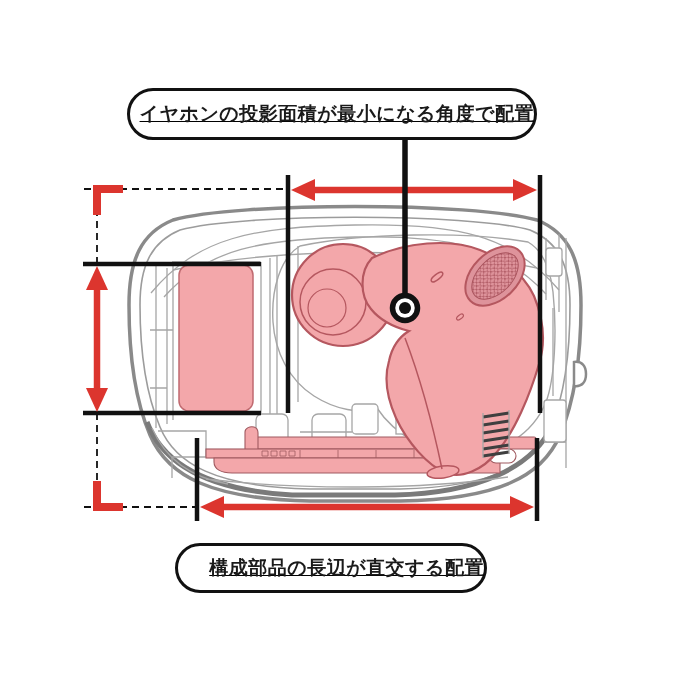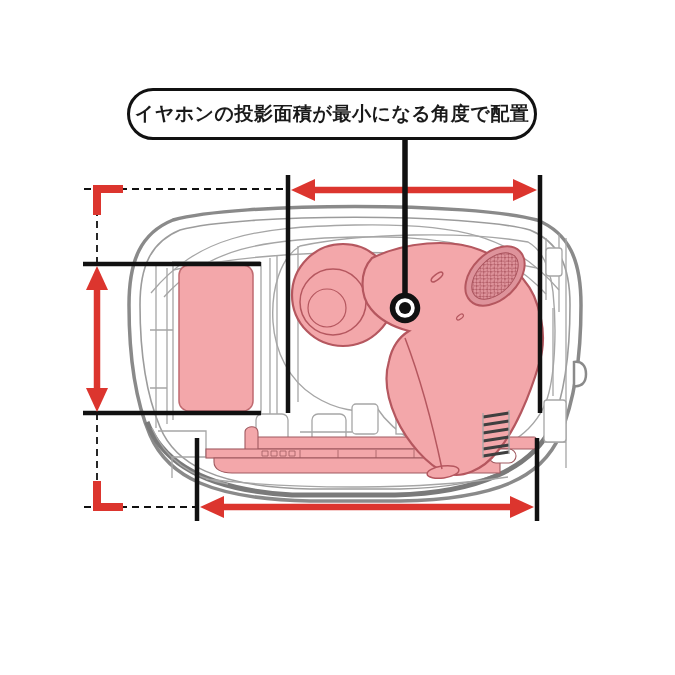--- a/index.html
+++ b/index.html
@@ -8,23 +8,24 @@
     background:#ffffff;
     font-family:"Liberation Sans","DejaVu Sans",sans-serif;
   }
   .stage{position:absolute;inset:0;}
   svg{position:absolute;left:0;top:0;}
   .callout{
     position:absolute;
     background:#ffffff;
     border:3.5px solid #111111;
     border-radius:28px;
-    display:flex;align-items:center;justify-content:center;
+    display:flex;align-items:center;justify-content:flex-end;
     box-sizing:border-box;
     z-index:5;
+    text-decoration:underline;
   }
   .callout .txt{
     font-size:19px;
     font-weight:600;
     color:#1a1a1a;
     letter-spacing:0.5px;
     white-space:nowrap;
   }
   .callout.top{left:127px;top:88px;width:410px;height:52px;}
   .callout.bottom{left:175px;top:543px;width:312px;height:50px;}
@@ -152,14 +153,17 @@
   <g stroke="#111111">
     <path fill="none" stroke-width="5.5" d="M 405,138 V 302"></path>
     <circle cx="405" cy="308" r="12.5" fill="#ffffff" stroke-width="5.5"></circle>
     <circle cx="405" cy="308" r="6" stroke="none" fill="#111111"></circle>
   </g>
 </svg>
 
 <div class="callout top">
   <span class="txt">イヤホンの投影面積が最小になる角度で配置</span>
 </div>
+<div class="callout bottom">
+  <span class="txt">構成部品の長辺が直交する配置</span>
+</div>
 
 </div>
 
 </body></html>

